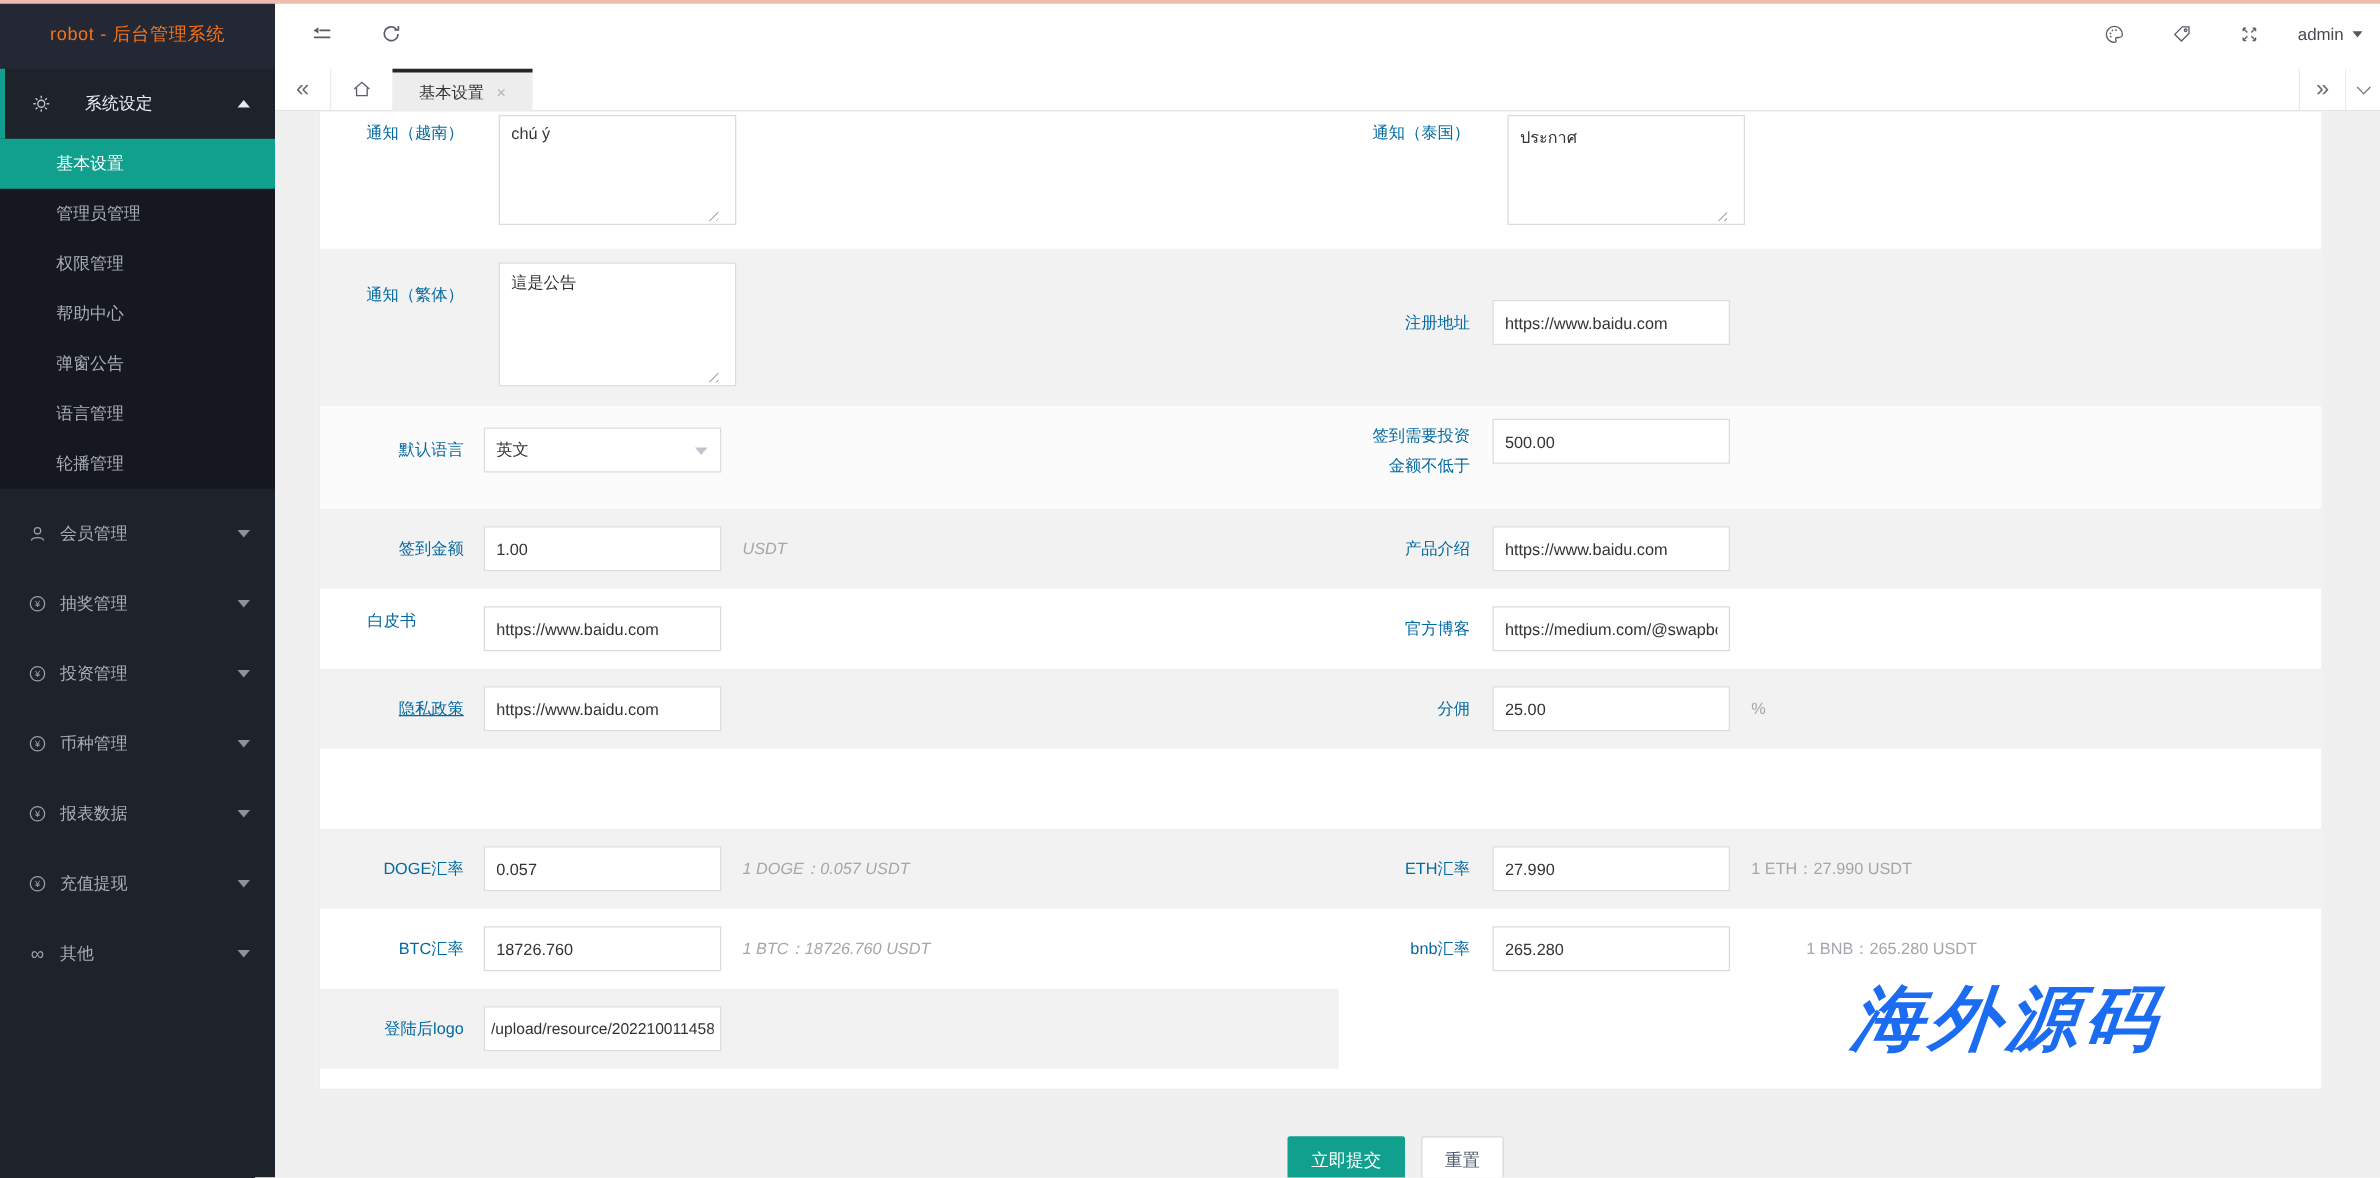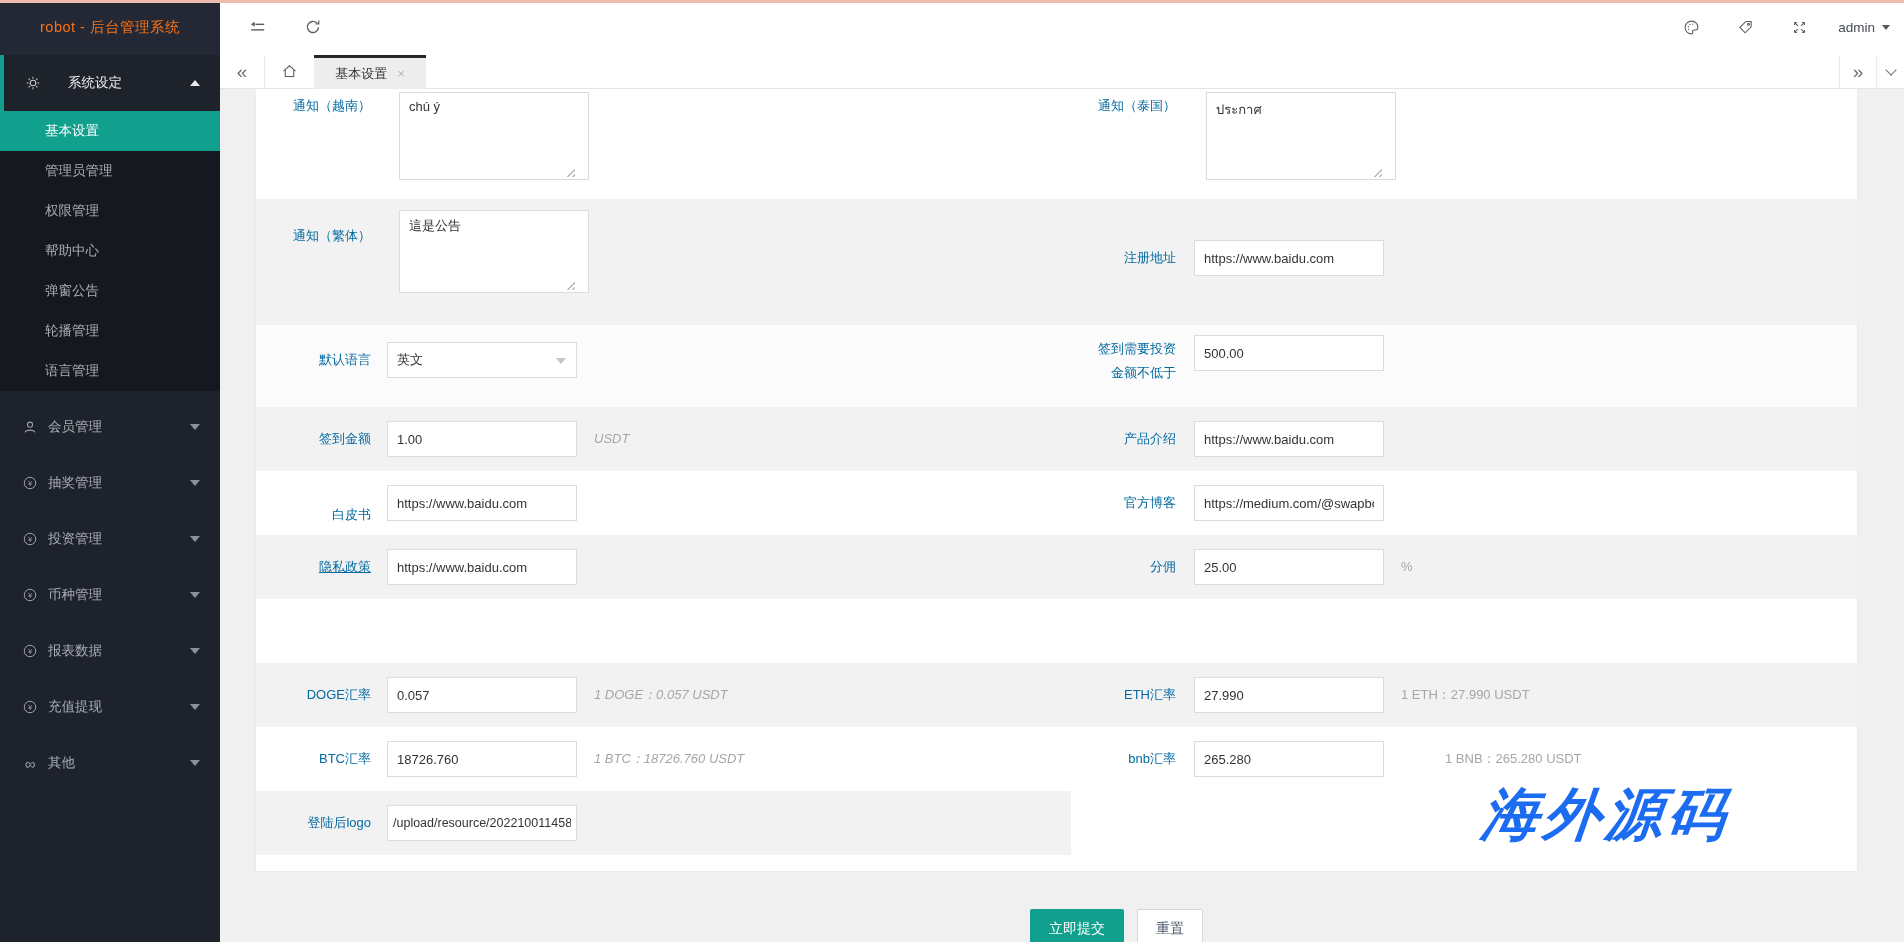--- a/index.html
+++ b/index.html
@@ -115,22 +115,22 @@
     <span>系统设定</span>
     <span class="caret-up"></span>
   </div>
 
   <div class="submenu">
     <div class="sub-item active">基本设置</div>
     <div class="sub-item">管理员管理</div>
     <div class="sub-item">权限管理</div>
     <div class="sub-item">帮助中心</div>
     <div class="sub-item">弹窗公告</div>
+    <div class="sub-item">语言管理</div>
     <div class="sub-item">轮播管理</div>
-    <div class="sub-item">语言管理</div>
   </div>
 
   <div class="side-section">
     <span class="s-ico">
       <svg viewBox="0 0 24 24" width="16" height="16" fill="none" stroke="currentColor" stroke-width="1.6">
         <circle cx="12" cy="8.5" r="3.8"></circle>
           <path d="M4.5 20c1.8-4.4 13.2-4.4 15 0"></path>
       </svg>
     </span>
     <span>会员管理</span>
@@ -280,21 +280,21 @@
       <div class="lbl lbl-r" style="top:8px;">通知（泰国）</div>
       <div class="ta-wrap fld-r" style="top:3px;">
         <textarea class="ta" style="height: 88px;">ประกาศ</textarea>
         <span class="resize-h"></span>
       </div>
     </div>
 
     <div class="row r-grey" style="top:110px;height:126px;">
       <div class="lbl lbl-l" style="top:28px;">通知（繁体）</div>
       <div class="ta-wrap fld-l" style="top:11px;">
-        <textarea class="ta" style="height: 83px;">這是公告</textarea>
+        <textarea class="ta" style="height: 99px;">這是公告</textarea>
         <span class="resize-h"></span>
       </div>
       <div class="lbl lbl-r" style="top:41px;line-height:36px;">注册地址</div>
       <input class="inp fld-r" style="top: 41px;" value="https://www.baidu.com">
     </div>
 
     <div class="row r-light" style="top:236px;height:82px;">
       <div class="lbl lbl-l" style="top:17px;line-height:36px;">默认语言</div>
       <div class="sel fld-l" style="top:17px;">
         <span>英文</span>
@@ -309,21 +309,21 @@
 
     <div class="row r-grey" style="top:318px;height:64px;">
       <div class="lbl lbl-l" style="top:14px;line-height:36px;">签到金额</div>
       <input class="inp fld-l" style="top: 14px;" value="1.00">
       <div class="hint hint-l" style="top:14px;">USDT</div>
       <div class="lbl lbl-r" style="top:14px;line-height:36px;">产品介绍</div>
       <input class="inp fld-r" style="top: 14px;" value="https://www.baidu.com">
     </div>
 
     <div class="row" style="top:382px;height:64px;">
-      <div class="lbl lbl-l" style="top:26px;line-height:36px;">白皮书</div>
+      <div class="lbl lbl-l" style="top:8px;line-height:36px;text-align:center;">白皮书</div>
       <input class="inp fld-l" style="top: 14px;" value="https://www.baidu.com">
       <div class="lbl lbl-r" style="top:14px;line-height:36px;">官方博客</div>
       <input class="inp fld-r" style="top: 14px;" value="https://medium.com/@swapbot">
     </div>
 
     <div class="row r-grey" style="top:446px;height:64px;">
       <div class="lbl lbl-l" style="top:14px;line-height:36px;text-decoration:underline;">隐私政策</div>
       <input class="inp fld-l" style="top: 14px;" value="https://www.baidu.com">
       <div class="lbl lbl-r" style="top:14px;line-height:36px;">分佣</div>
       <input class="inp fld-r" style="top: 14px;" value="25.00">

